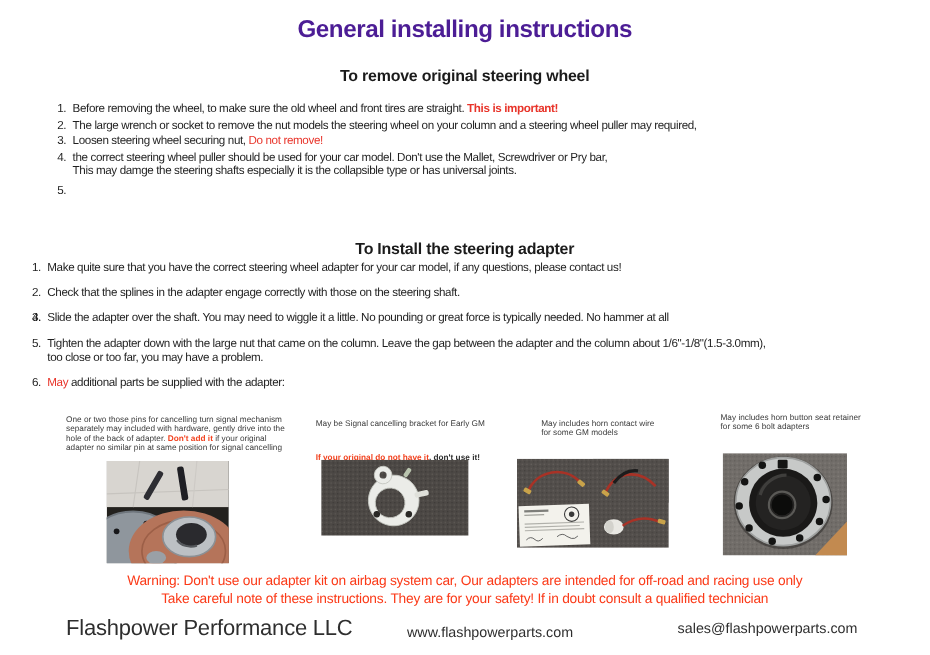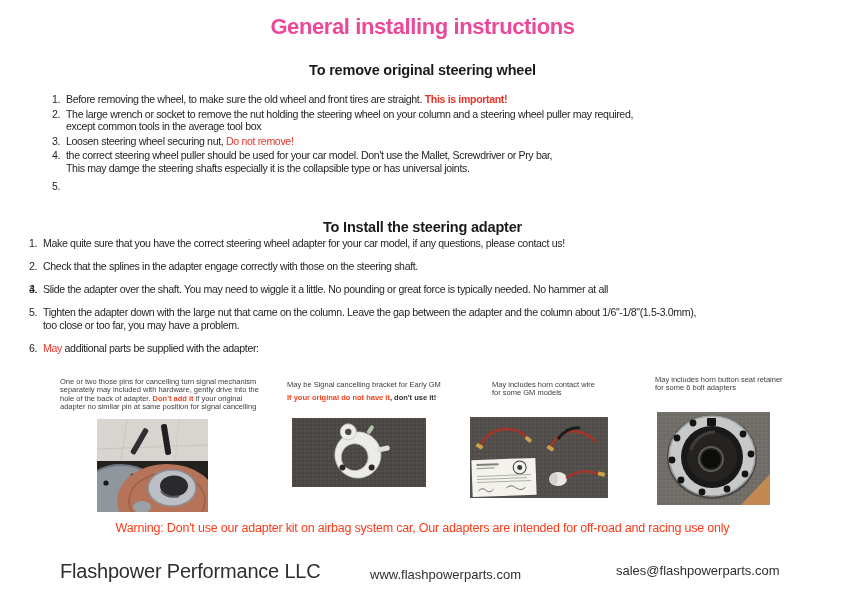--- a/index.html
+++ b/index.html
@@ -2,21 +2,21 @@
 <html><head>
 <meta charset="utf-8">
 <style>
   html,body{margin:0;padding:0;background:#ffffff;}
   .page{
     position:relative;width:845px;height:595px;background:#ffffff;overflow:hidden;
     font-family:"Liberation Sans", sans-serif;color:#1e1e1e;
   }
   .title{
     position:absolute;top:14px;left:0;width:100%;text-align:center;
-    font-size:22px;font-weight:bold;letter-spacing:-0.4px;color:#ec4899;margin:0;
+    font-size:22px;font-weight:bold;letter-spacing:-0.4px;color:#4c1d95;margin:0;
   }
   .subhead{
     position:absolute;left:0;width:100%;text-align:center;margin:0;
     font-size:14.5px;font-weight:bold;letter-spacing:-0.2px;color:#1b1b1b;
   }
   .sub1{top:62px;}
   .sub2{top:219px;}
   .list{position:absolute;font-size:10.6px;letter-spacing:-0.35px;line-height:12.6px;color:#1f1f1f;}
   .list1{top:93px;left:52px;width:790px;}
   .list2{top:237px;left:29px;width:812px;}
@@ -24,21 +24,21 @@
   .li .num{position:absolute;left:0;top:0;}
   .list1 .i4{margin-bottom:5px;}
   .list2 .li{margin-bottom:10.5px;}
   .red{color:#e8342a;font-weight:bold;}
   .redplain{color:#e8342a;}
   .caption{
     position:absolute;font-size:7.5px;line-height:8.4px;letter-spacing:0;
     color:#3c3c3c;white-space:nowrap;
   }
   .cap-red{color:#f2421f;font-weight:bold;}
-  .cap-gap{margin-top:5px;}
+  .cap-gap{margin-top:23px;}
   .cap2-b{font-weight:bold;color:#2d2d2d;}
   .photo{position:absolute;}
   .photo svg{display:block;}
   .warning{
     position:absolute;top:521px;left:0;width:100%;text-align:center;
     font-size:12.5px;font-weight:normal;letter-spacing:-0.2px;line-height:15.5px;color:#fb3a18;
   }
   .footer-company{
     position:absolute;left:60px;top:560px;font-size:20px;color:#2e2e2e;letter-spacing:-0.2px;
   }
@@ -58,22 +58,21 @@
 
   <h2 class="subhead sub1">To remove  original steering wheel</h2>
 
   <div class="list list1">
     <div class="li i1">
       <span class="num">1.</span>
       <span>Before removing the wheel, to make sure the old wheel and front tires are straight. </span><span class="red">This is important!</span>
     </div>
     <div class="li i2">
       <span class="num">2.</span>
-      <div>The large wrench or socket to remove the nut holding the steering wheel on your column and a steering wheel puller may required,</div>
-      <div>except common tools in the average tool box</div>
+      <div>The large wrench or socket to remove the nut models the steering wheel on your column and a steering wheel puller may required,</div>
     </div>
     <div class="li i3">
       <span class="num">3.</span>
       <span>Loosen steering wheel securing nut, </span><span class="redplain">Do not remove!</span>
     </div>
     <div class="li i4">
       <span class="num">4.</span>
       <div>the correct steering wheel puller should be used for your car model. Don't use the Mallet, Screwdriver or Pry bar,</div>
       <div>This may damge the steering shafts especially it is the collapsible type or has universal joints.</div>
     </div>
@@ -241,19 +240,20 @@
       <circle cx="45" cy="80" r="3.4" fill="#141413"></circle>
       <circle cx="24" cy="68" r="3.4" fill="#141413"></circle>
       <circle cx="15" cy="48" r="3.4" fill="#141413"></circle>
       <circle cx="20" cy="26" r="3.4" fill="#141413"></circle>
       <circle cx="36" cy="11" r="3.4" fill="#141413"></circle>
     </svg>
   </div>
 
   <div class="warning">
     <div>Warning: Don't use our adapter kit on airbag system car, Our adapters are intended for off-road and racing use only</div>
+    <div>Take careful note of these instructions. They are for your safety! If in doubt consult a qualified technician</div>
   </div>
 
   <div class="footer-company">Flashpower Performance LLC</div>
   <div class="footer-website">www.flashpowerparts.com</div>
   <div class="footer-email">sales@flashpowerparts.com</div>
 
 </div>
 
 </body></html>

